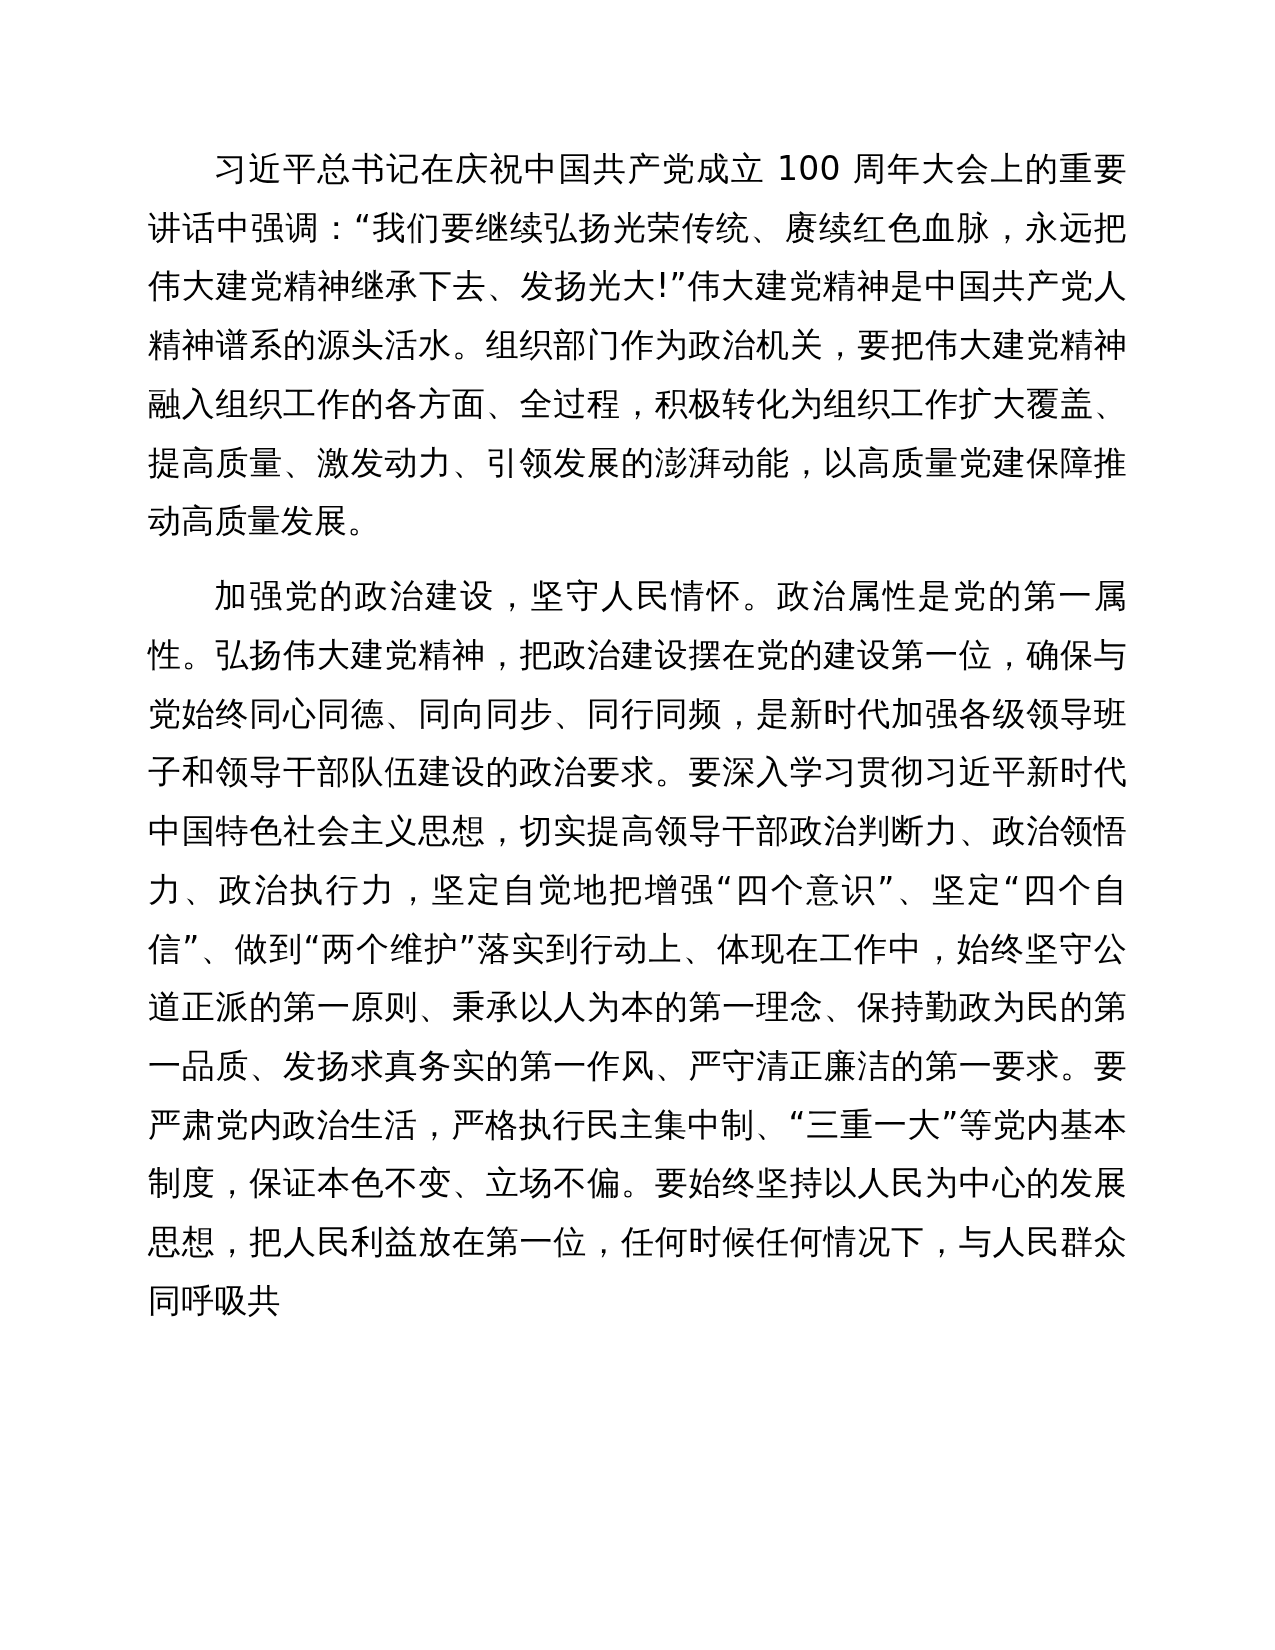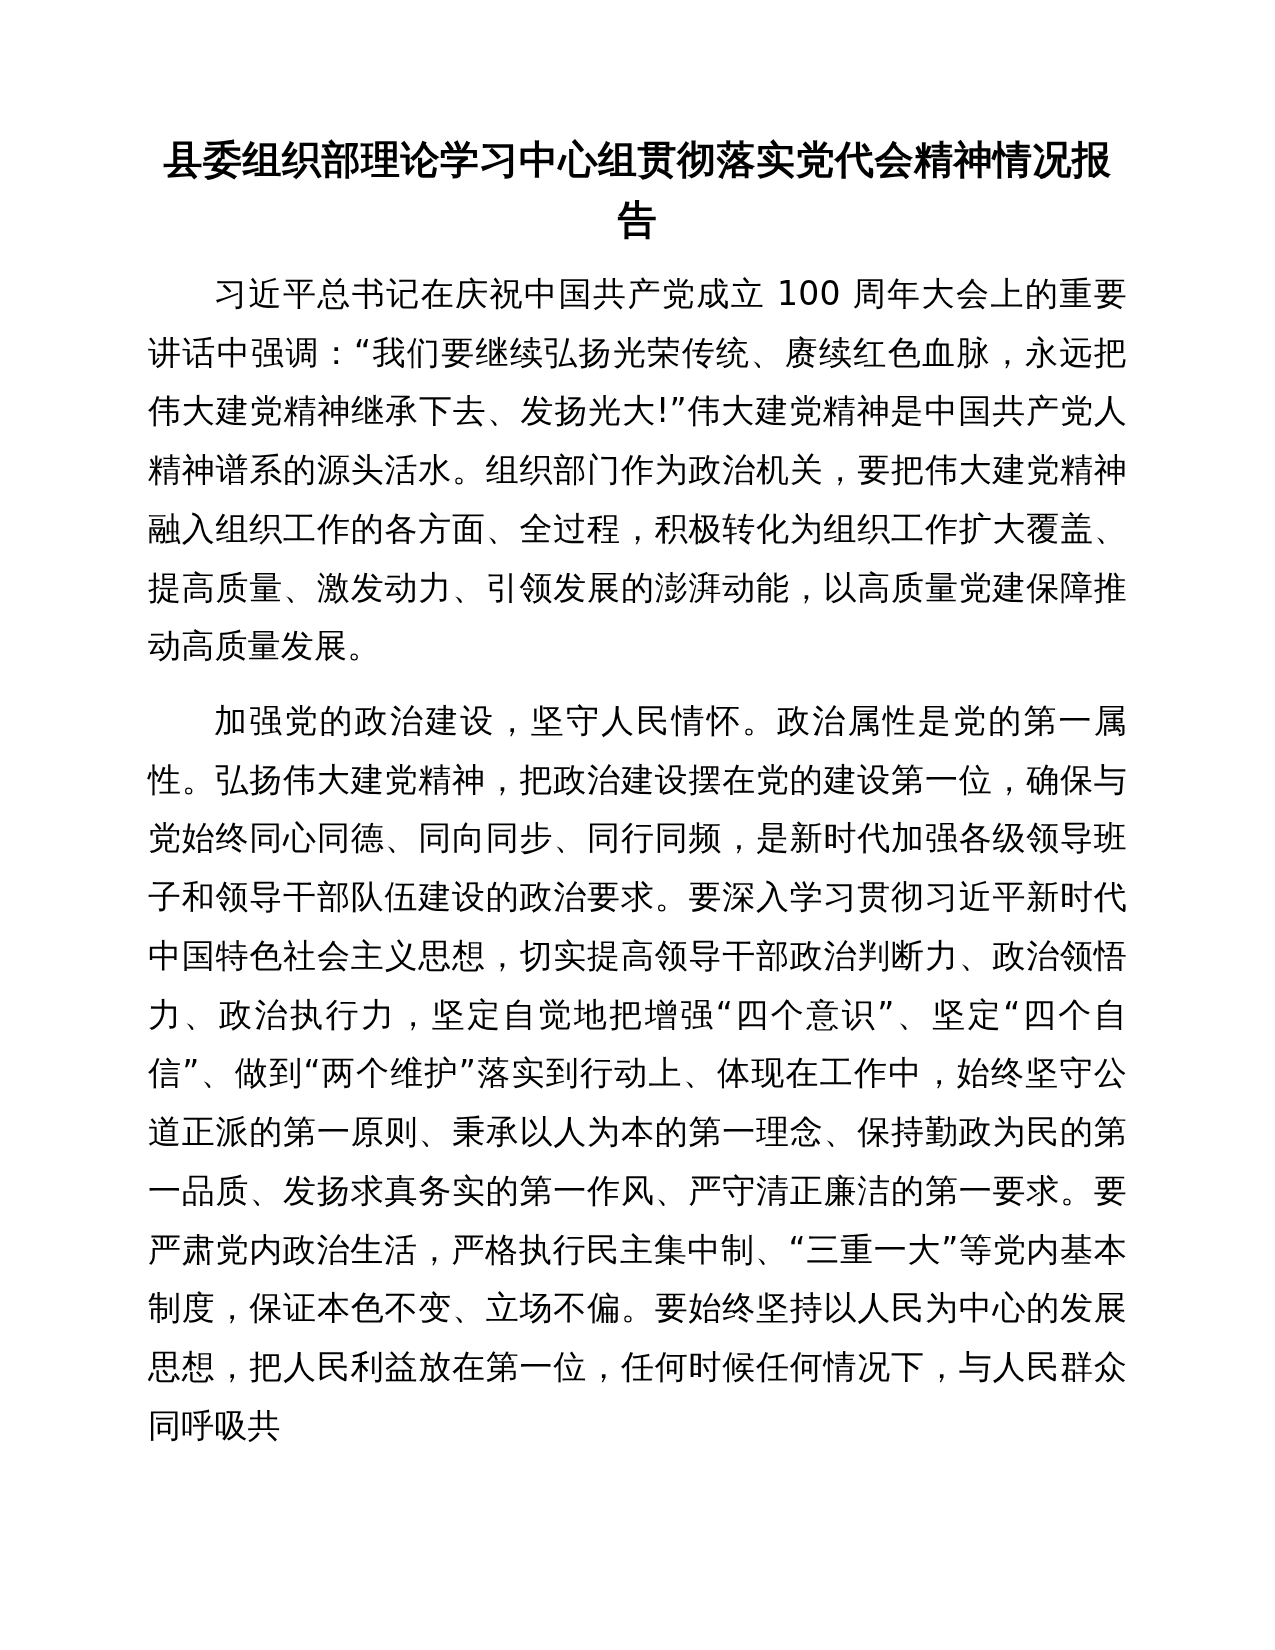--- a/index.html
+++ b/index.html
@@ -40,18 +40,17 @@
     text-justify: inter-ideograph;
     text-indent: 2em;
     margin: 0 0 16px 0;
     letter-spacing: 0.2px;
   }
 </style>
 </head>
 <body>
 
 <div class="page">
-  <h1 class="doc-title">县委组织部理论学习中心组贯彻落实党代会精神情况报告</h1>
   <div class="doc-body">
     <p class="para">习近平总书记在庆祝中国共产党成立 100 周年大会上的重要讲话中强调：“我们要继续弘扬光荣传统、赓续红色血脉，永远把伟大建党精神继承下去、发扬光大!”伟大建党精神是中国共产党人精神谱系的源头活水。组织部门作为政治机关，要把伟大建党精神融入组织工作的各方面、全过程，积极转化为组织工作扩大覆盖、提高质量、激发动力、引领发展的澎湃动能，以高质量党建保障推动高质量发展。</p>
     <p class="para">加强党的政治建设，坚守人民情怀。政治属性是党的第一属性。弘扬伟大建党精神，把政治建设摆在党的建设第一位，确保与党始终同心同德、同向同步、同行同频，是新时代加强各级领导班子和领导干部队伍建设的政治要求。要深入学习贯彻习近平新时代中国特色社会主义思想，切实提高领导干部政治判断力、政治领悟力、政治执行力，坚定自觉地把增强“四个意识”、坚定“四个自信”、做到“两个维护”落实到行动上、体现在工作中，始终坚守公道正派的第一原则、秉承以人为本的第一理念、保持勤政为民的第一品质、发扬求真务实的第一作风、严守清正廉洁的第一要求。要严肃党内政治生活，严格执行民主集中制、“三重一大”等党内基本制度，保证本色不变、立场不偏。要始终坚持以人民为中心的发展思想，把人民利益放在第一位，任何时候任何情况下，与人民群众同呼吸共</p>
   </div>
 </div>
 
 </body></html>

